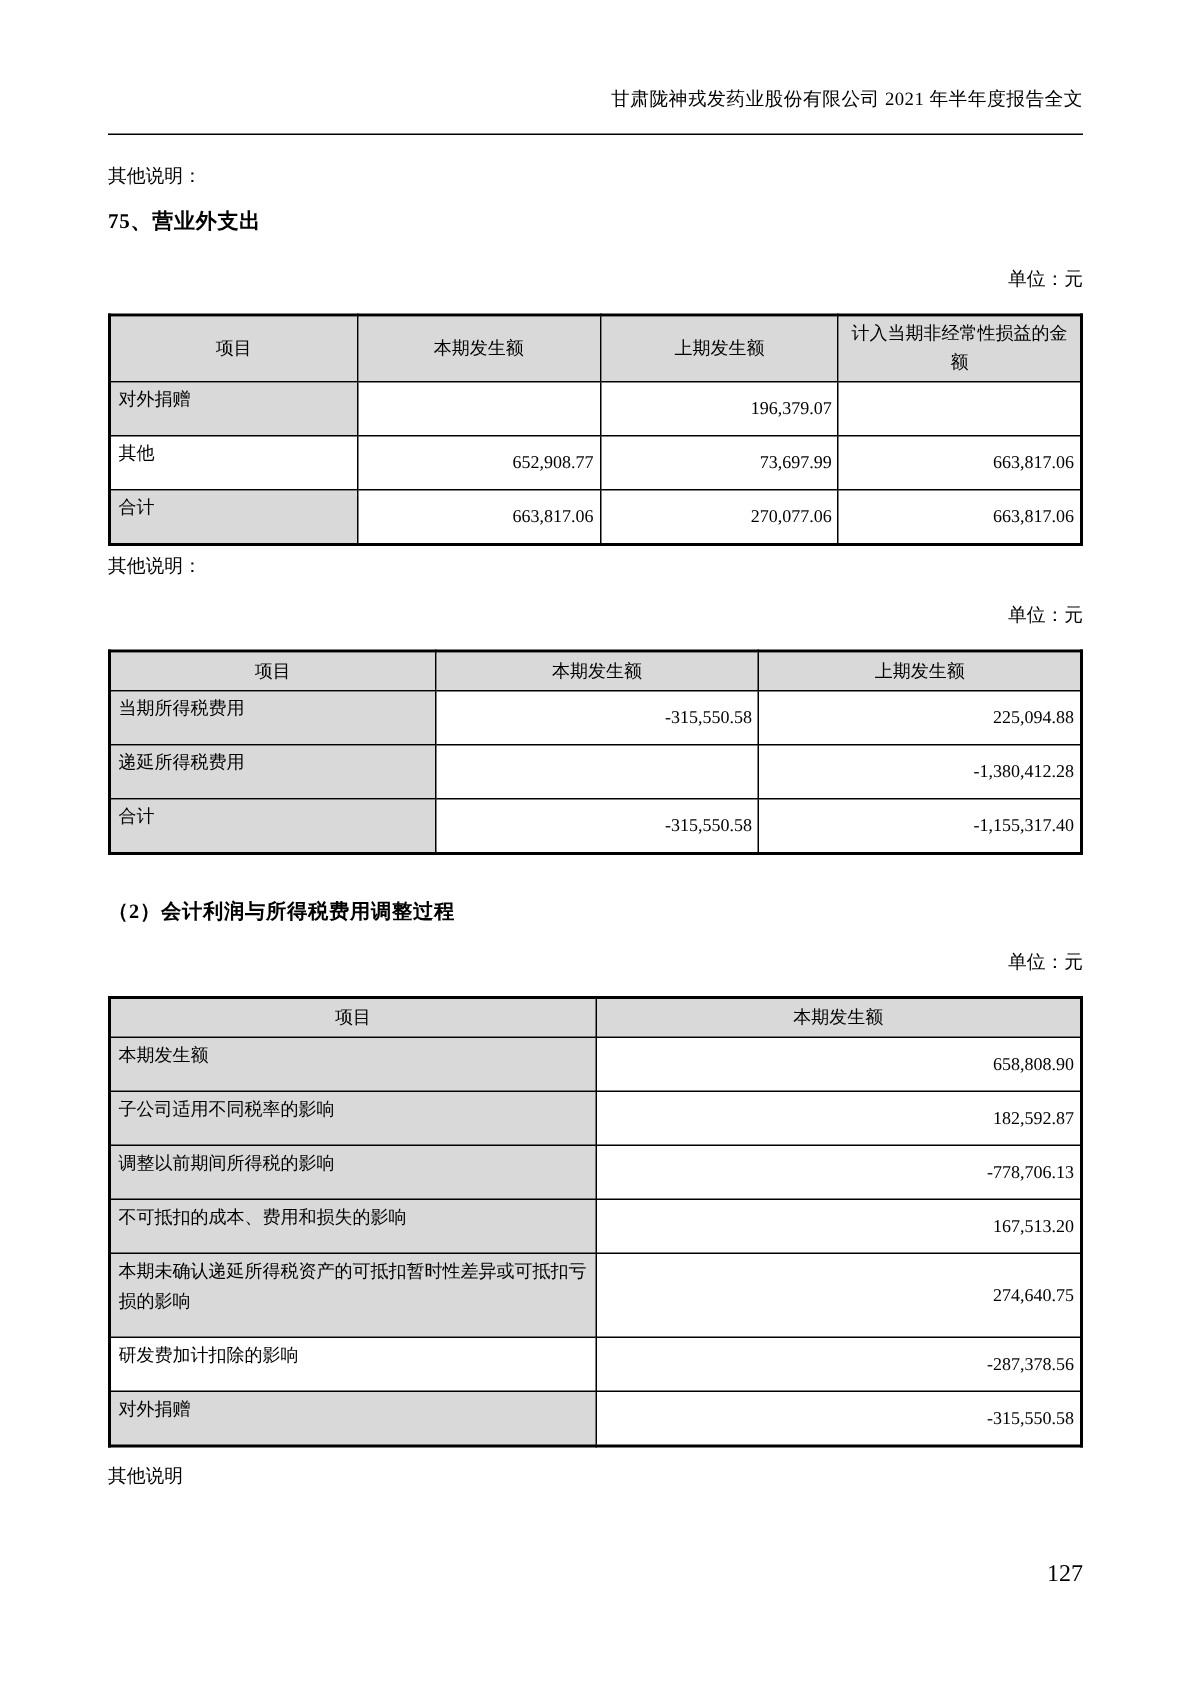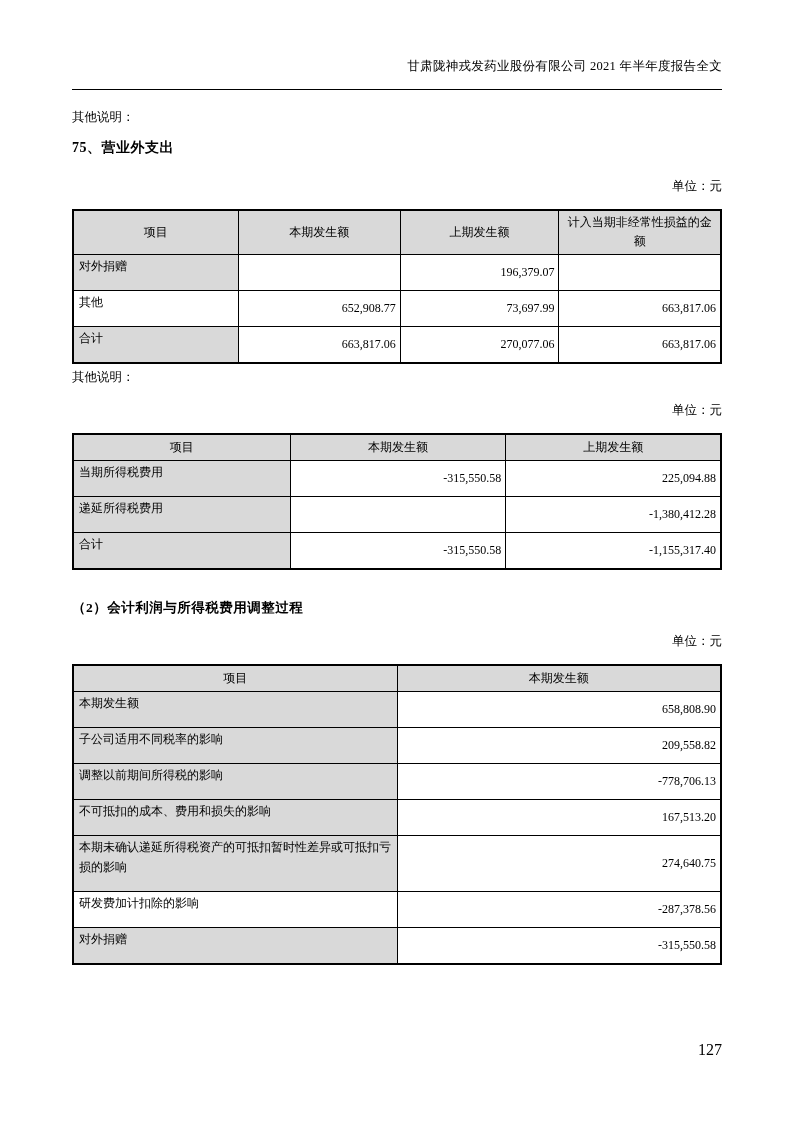--- a/index.html
+++ b/index.html
@@ -177,21 +177,21 @@
             <th>本期发生额</th>
           </tr>
         </thead>
         <tbody>
           <tr>
             <td class="item shaded">本期发生额</td>
             <td class="num">658,808.90</td>
           </tr>
           <tr>
             <td class="item shaded">子公司适用不同税率的影响</td>
-            <td class="num">209,558.82</td>
+            <td class="num">182,592.87</td>
           </tr>
           <tr>
             <td class="item shaded">调整以前期间所得税的影响</td>
             <td class="num">-778,706.13</td>
           </tr>
           <tr>
             <td class="item shaded">不可抵扣的成本、费用和损失的影响</td>
             <td class="num">167,513.20</td>
           </tr>
           <tr>
@@ -202,17 +202,18 @@
             <td class="item">研发费加计扣除的影响</td>
             <td class="num">-287,378.56</td>
           </tr>
           <tr>
             <td class="item shaded">对外捐赠</td>
             <td class="num">-315,550.58</td>
           </tr>
         </tbody>
       </table>
 
+    <div class="note-bottom">其他说明</div>
 
   </div>
 
   <div class="page-number">127</div>
 </div>
 
 </body></html>

